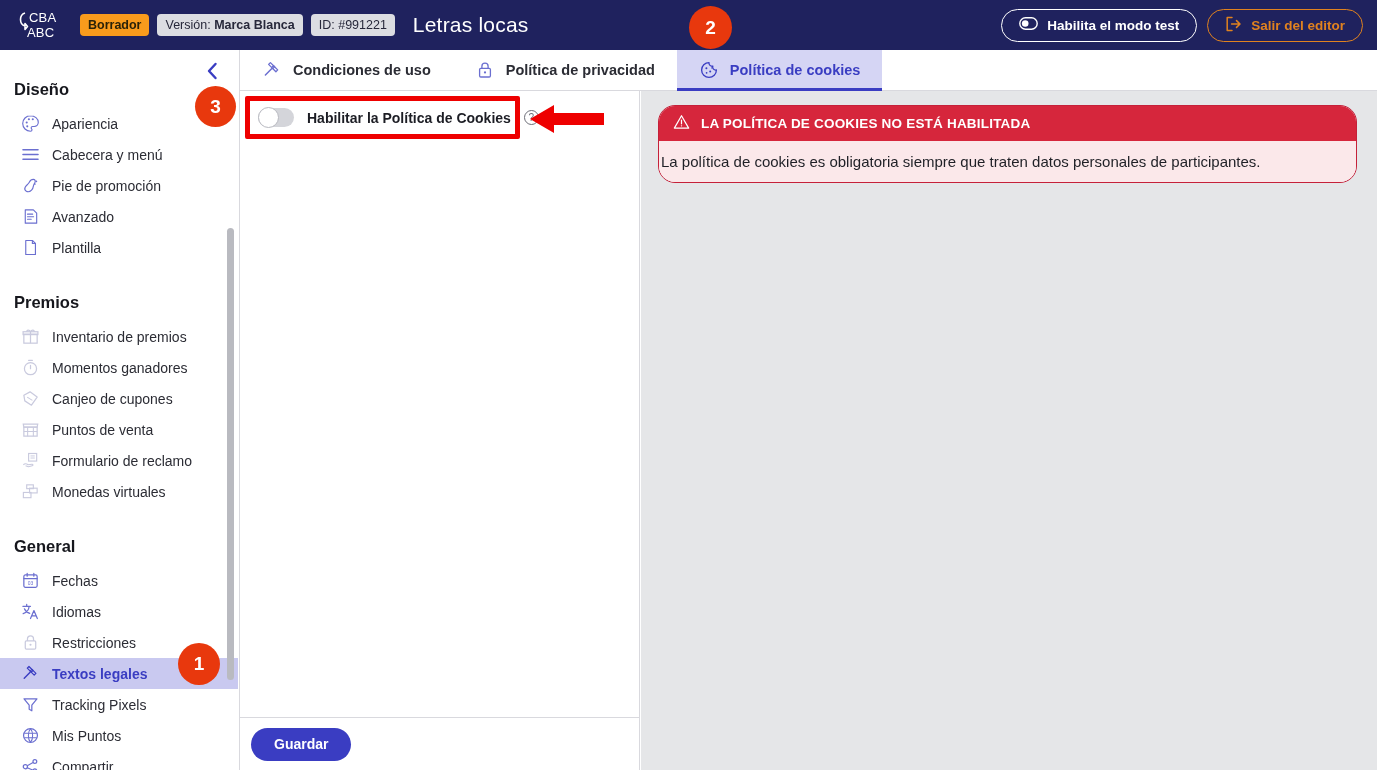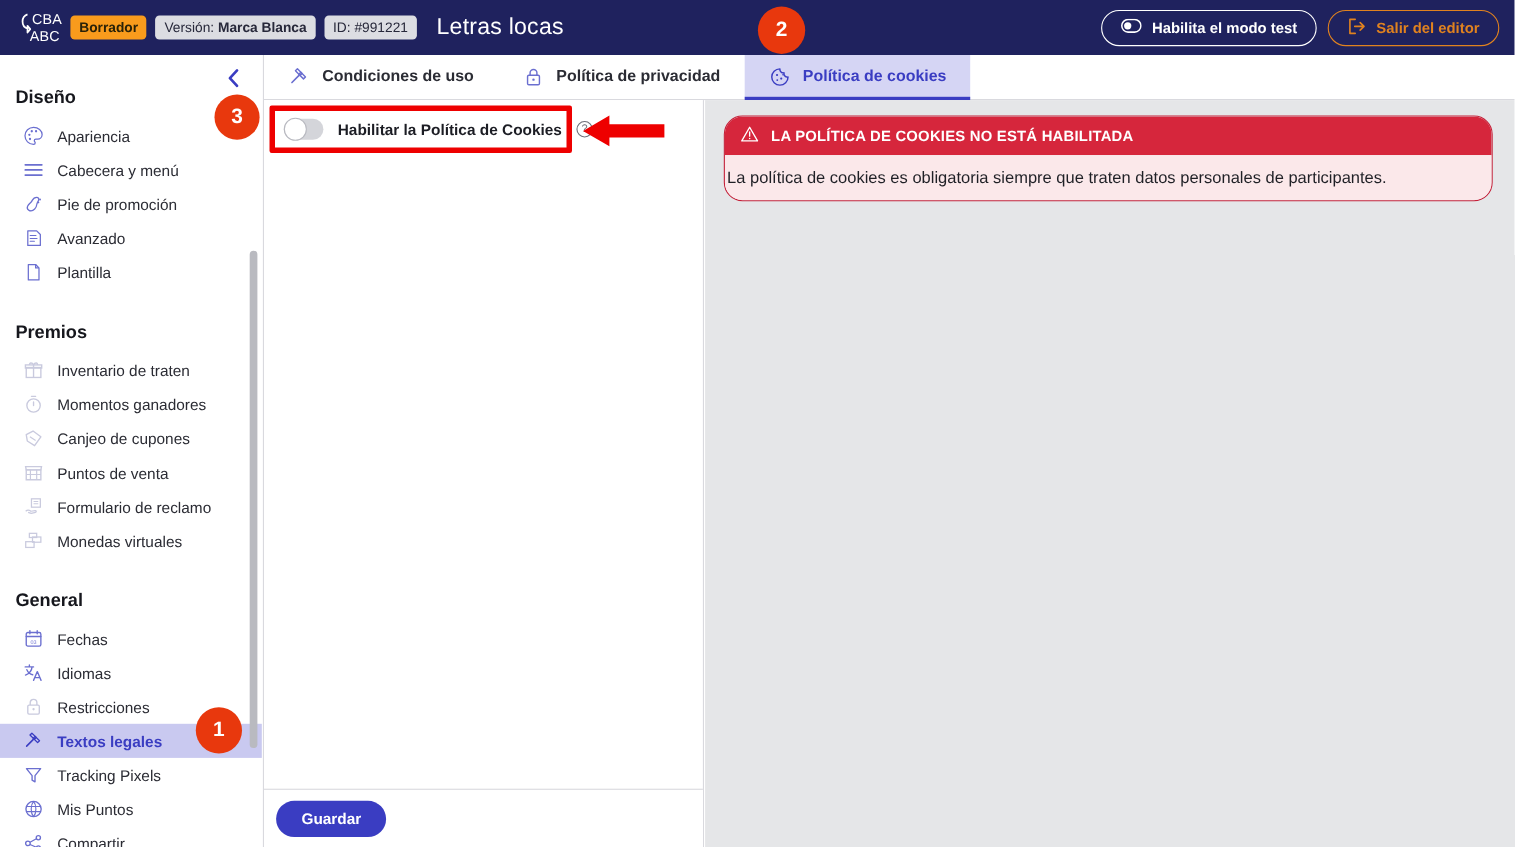--- a/index.html
+++ b/index.html
@@ -21,21 +21,21 @@
   }
   .logo {
     width: 46px; height: 40px;
     display: flex; align-items: center; justify-content: center;
     color: #fff; flex: 0 0 auto;
   }
   .badge-draft {
     background: #f99b1c; color: #2a2208;
     font-size: 12.5px; font-weight: bold;
     border-radius: 4px; padding: 4px 8px;
-    margin-left: 4px; white-space: nowrap;
+    margin-left: 20px; white-space: nowrap;
   }
   .pill-gray {
     background: #dcdde2; color: #27283a;
     font-size: 12.5px; border-radius: 4px;
     padding: 4px 8px; margin-left: 8px; white-space: nowrap;
   }
   .pill-gray b { font-weight: bold; }
   .proj-title {
     color: #ffffff; font-size: 21px; margin-left: 18px;
     white-space: nowrap; letter-spacing: .2px;
@@ -314,21 +314,21 @@
       <div class="side-group-title">Premios</div>
 
       <div class="side-item dim">
         <span class="ico">
           <svg width="19" height="19" viewBox="0 0 20 20" fill="none">
             <rect x="3" y="7.5" width="14" height="9.5" stroke="currentColor" stroke-width="1.3" fill="none"></rect>
             <rect x="2.2" y="5" width="15.6" height="3" stroke="currentColor" stroke-width="1.3" fill="none"></rect>
             <path d="M10 5v12M10 5C8.8 2.4 5.6 2.8 6.2 5M10 5c1.2-2.6 4.4-2.2 3.8 0" stroke="currentColor" stroke-width="1.3" fill="none"></path>
           </svg>
         </span>
-        <span>Inventario de traten</span>
+        <span>Inventario de premios</span>
       </div>
 
       <div class="side-item dim">
         <span class="ico">
           <svg width="19" height="19" viewBox="0 0 20 20" fill="none">
             <circle cx="10" cy="11.2" r="6.4" stroke="currentColor" stroke-width="1.3" fill="none"></circle>
             <path d="M10 11.2V7.8M8 2.4h4" stroke="currentColor" stroke-width="1.3" stroke-linecap="round"></path>
           </svg>
         </span>
         <span>Momentos ganadores</span>

